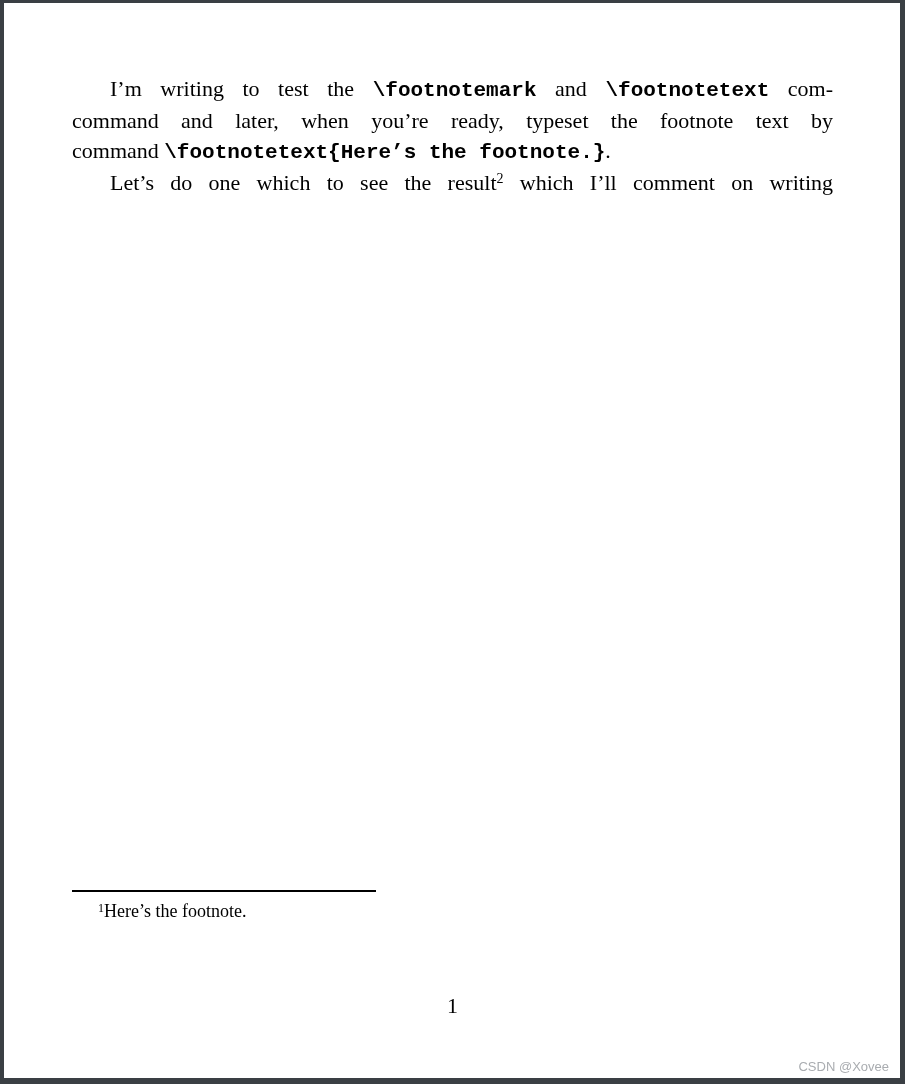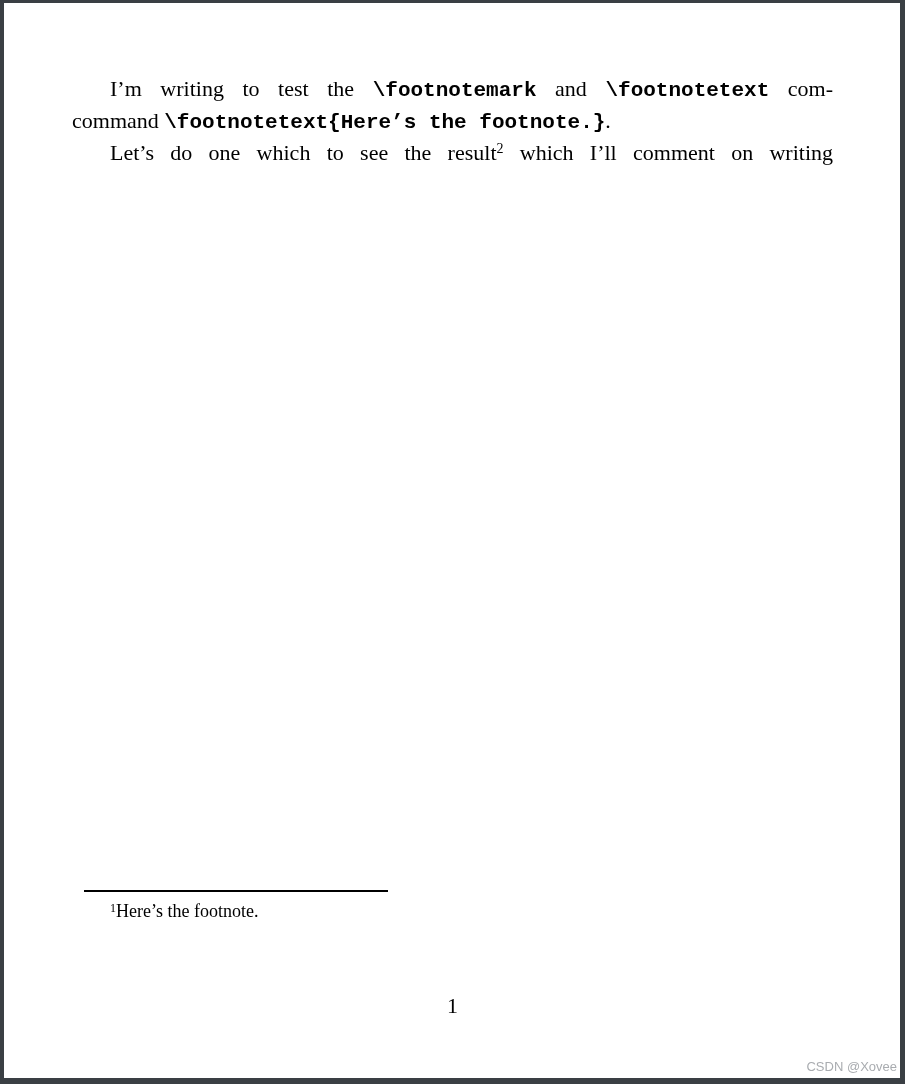--- a/index.html
+++ b/index.html
@@ -47,21 +47,21 @@
     font-size: 21px;
     font-weight: bold;
   }
   sup.fnmark {
     font-size: 14px;
     line-height: 0;
     vertical-align: 7px;
   }
   .footnotes {
     position: absolute;
-    left: 84px;
+    left: 72px;
     top: 890px;
     width: 761px;
     font-size: 18px;
     line-height: 24px;
   }
   .fn-rule {
     width: 304px;
     height: 2px;
     background: #000000;
     margin-bottom: 7px;
@@ -77,35 +77,36 @@
   .page-number {
     position: absolute;
     left: 0;
     right: 0;
     top: 993px;
     text-align: center;
     font-size: 22px;
   }
   .watermark {
     position: absolute;
-    right: 8px;
+    right: 16px;
     top: 1059px;
     font-family: "Liberation Sans", sans-serif;
     font-size: 13px;
     color: #a9acb0;
   }
 </style>
 </head>
 <body>
 
 <div class="page">
   <div class="frame"></div>
 
   <div class="body-text">
     <div class="line full first"><span class="rm">I’m writing to test the </span><span class="tt">\footnotemark</span><span class="rm"> and </span><span class="tt">\footnotetext</span><span class="rm"> com-</span></div>
+    <div class="line full"><span class="rm">command and later, when you’re ready, typeset the footnote text by</span></div>
     <div class="line"><span class="rm">command </span><span class="tt">\footnotetext{Here’s the footnote.}</span><span class="rm">.</span></div>
     <div class="line full first"><span class="rm">Let’s do one which to see the result</span><sup class="fnmark">2</sup><span class="rm"> which I’ll comment on writing</span></div>
   </div>
 
   <div class="footnotes">
     <div class="fn-rule"></div>
     <div class="footnote"><sup>1</sup><span>Here’s the footnote.</span></div>
   </div>
 
   <div class="page-number">1</div>

